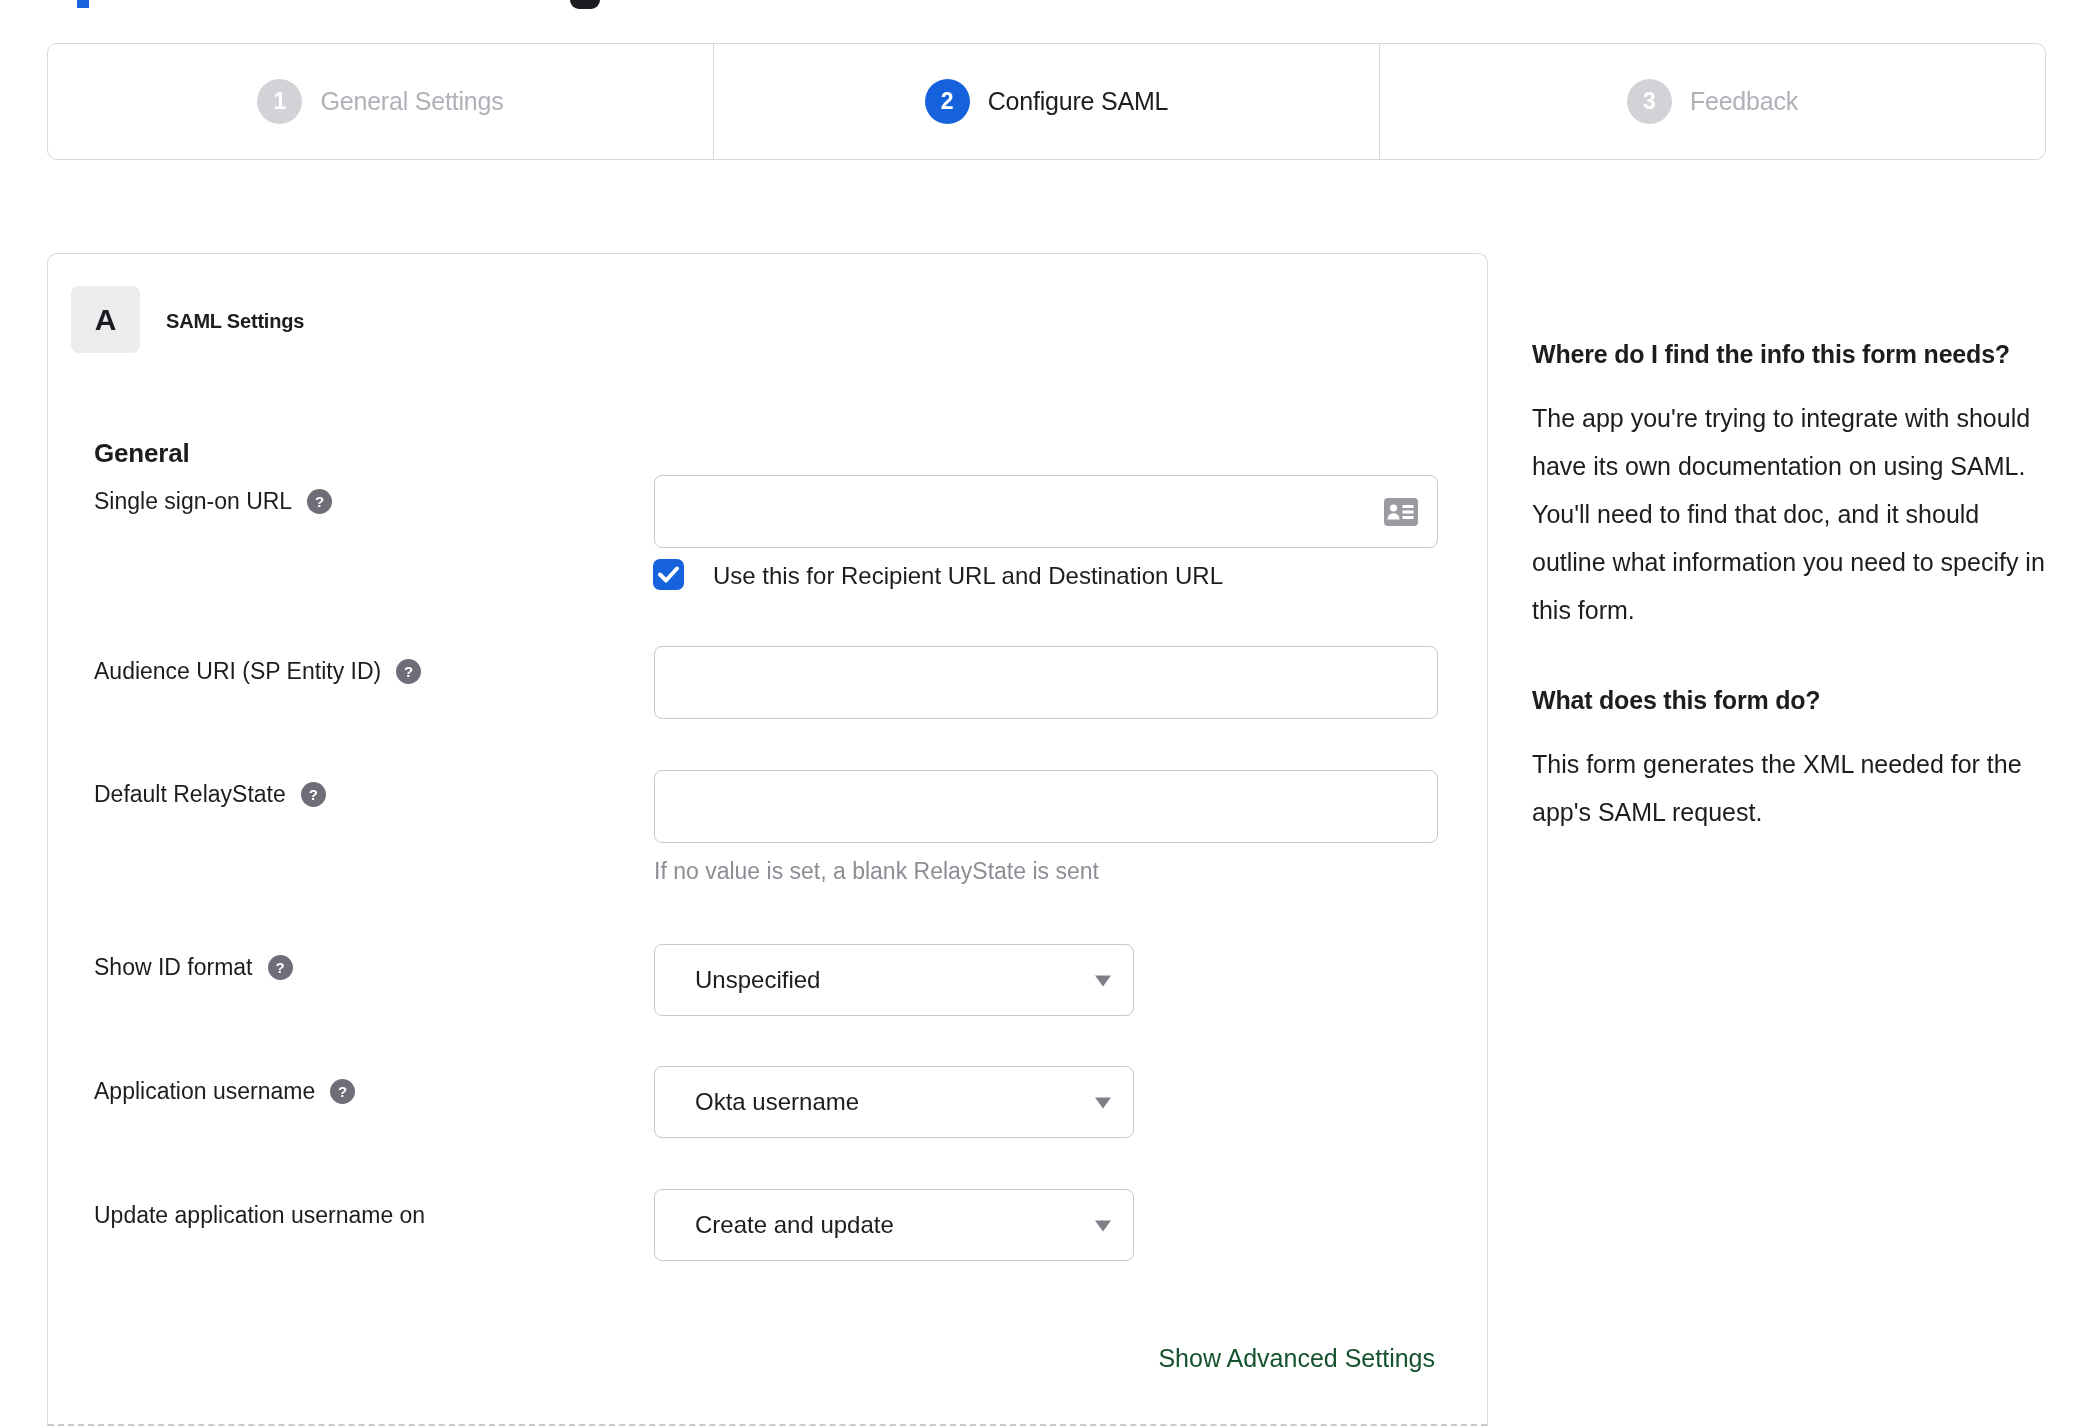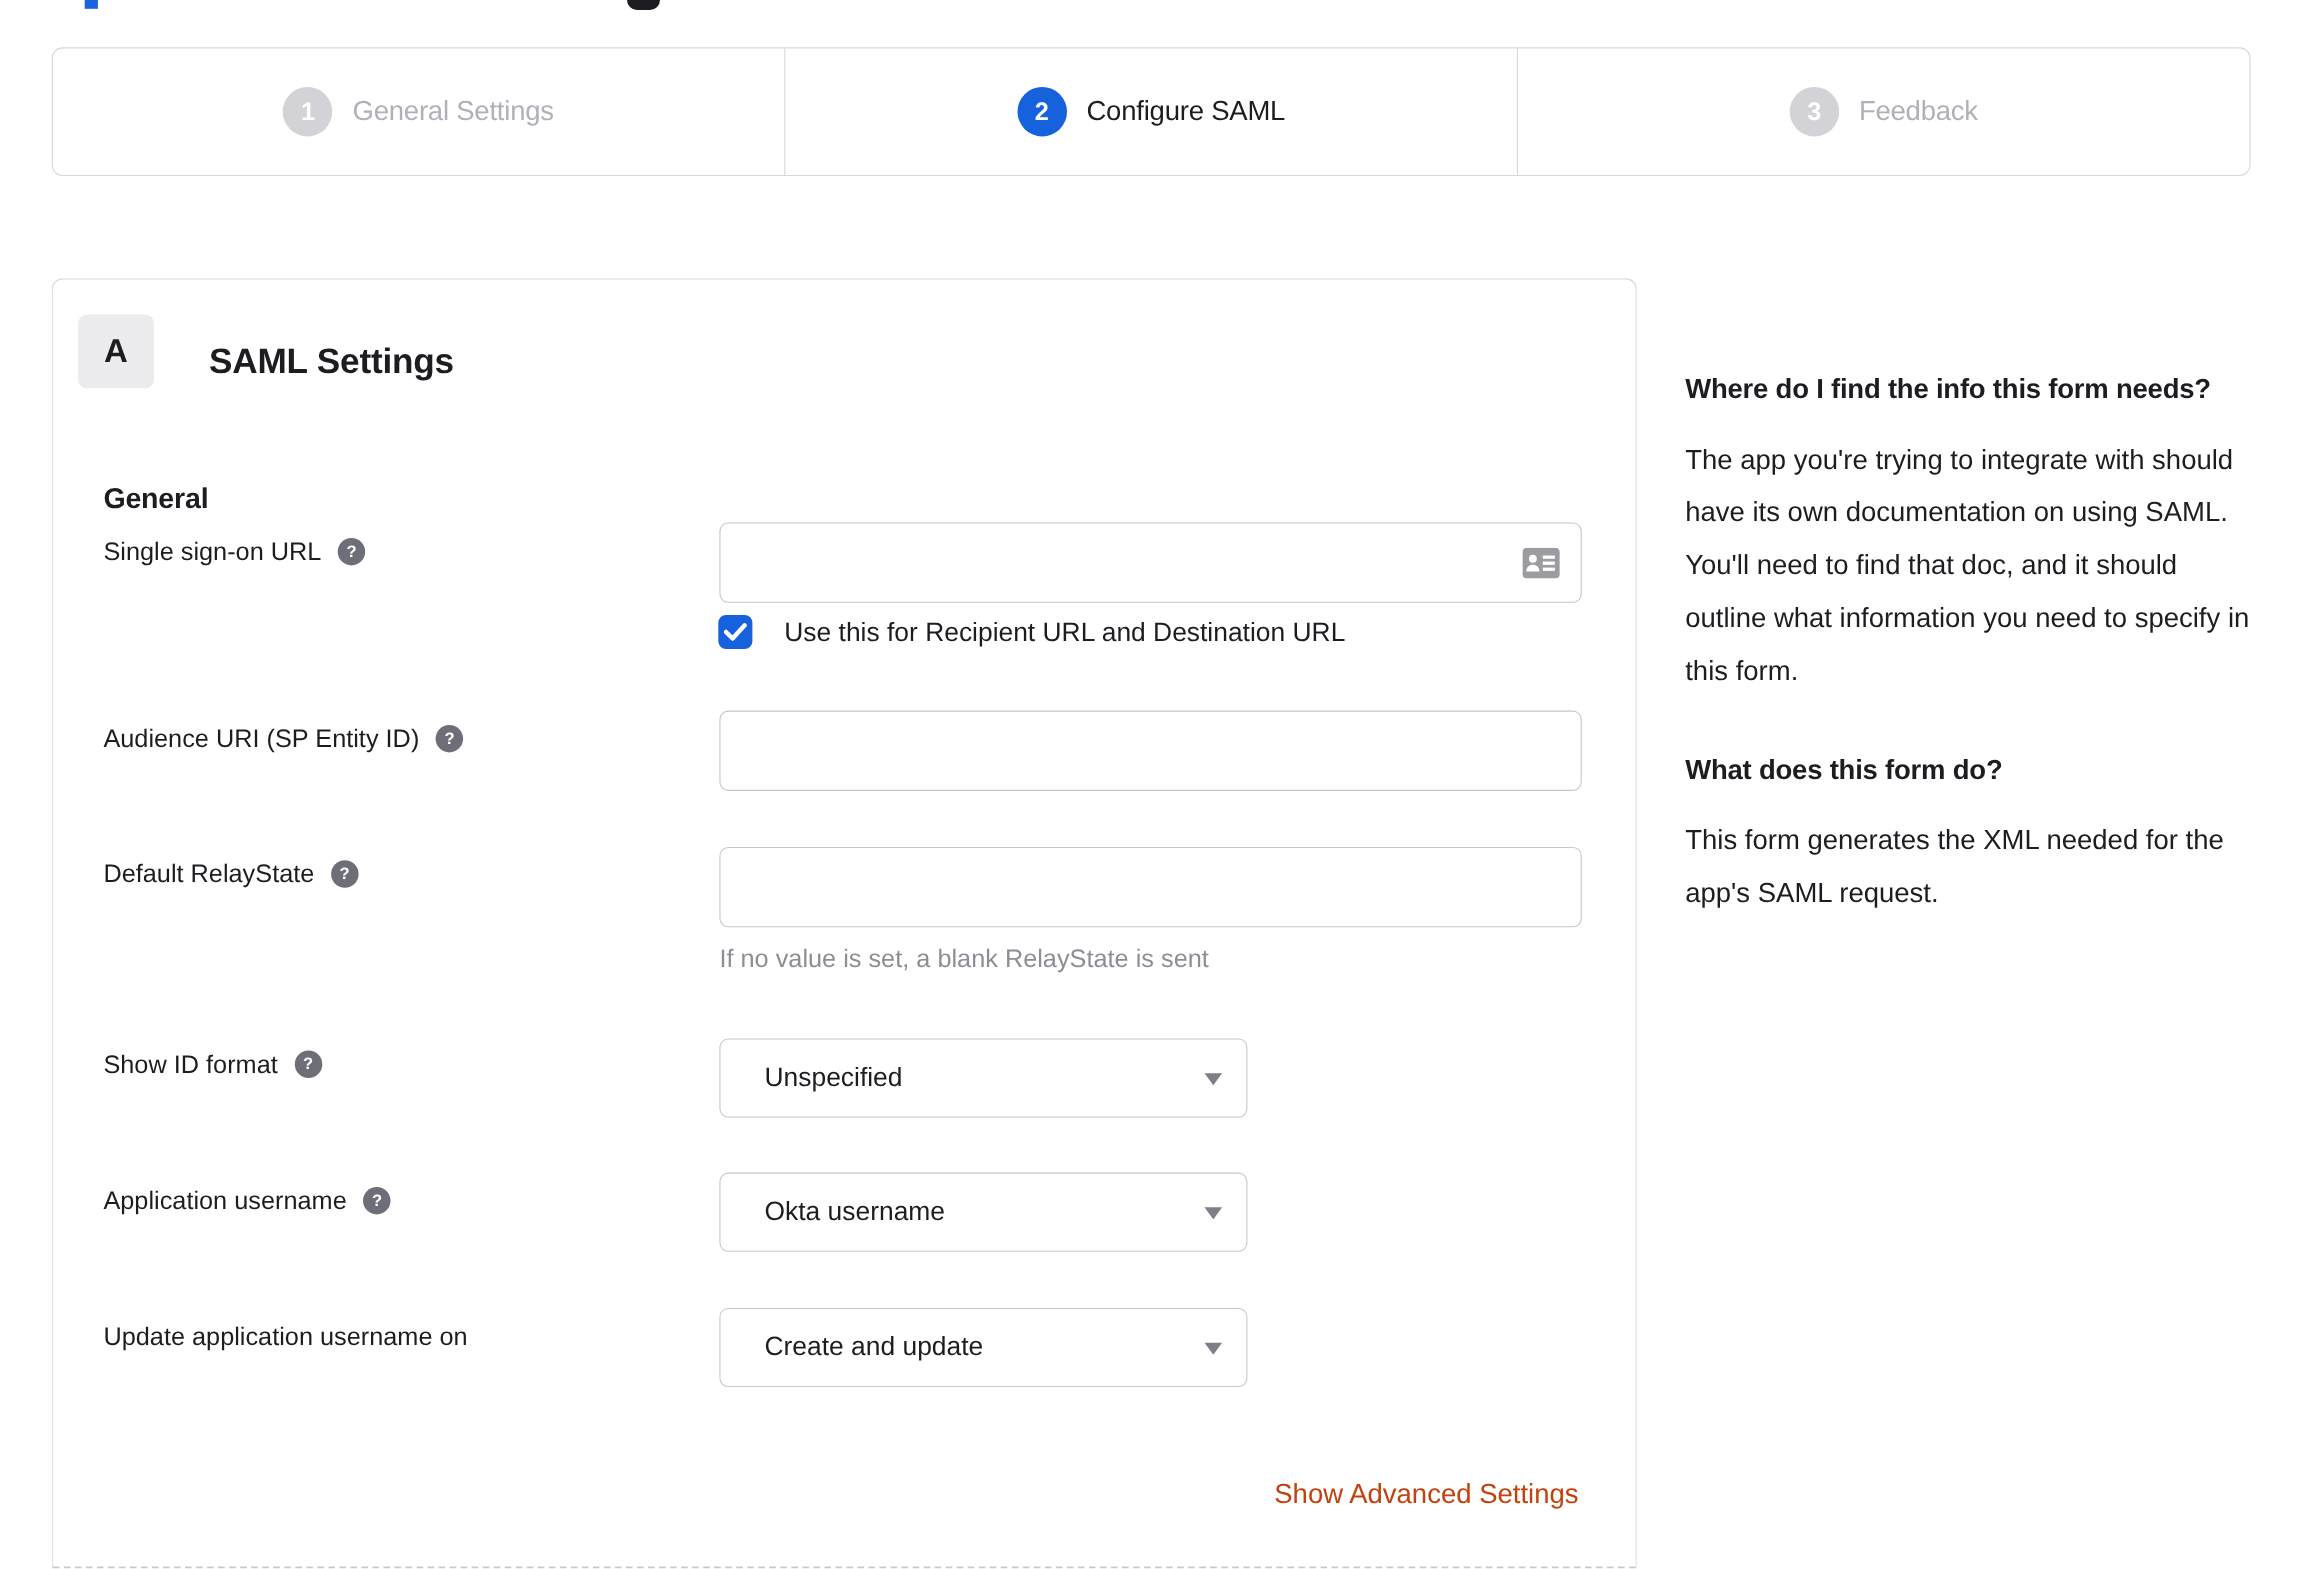--- a/index.html
+++ b/index.html
@@ -57,21 +57,21 @@
     border-top: 2px dashed #c9c9ce;
   }
   .section-badge {
     position: absolute; left: 23px; top: 32px; width: 69px; height: 67px;
     background: #ececee; border-radius: 8px;
     display: flex; align-items: center; justify-content: center;
     font-size: 30px; font-weight: 600; color: #1d1d21;
   }
   .panel-title {
     position: absolute; left: 118px; top: 56px;
-    font-size: 32px; font-weight: bold; letter-spacing: -0.2px; margin-left: 24px;
+    font-size: 20px; font-weight: bold; letter-spacing: -0.2px;
   }
   .subsection-title {
     position: absolute; left: 46px; top: 184px;
     font-size: 26px; font-weight: bold; letter-spacing: -0.2px;
   }
 
   .field-label {
     position: absolute; left: 46px; height: 28px;
     display: flex; align-items: center; gap: 15px;
     font-size: 23px; color: #1d1d21; white-space: nowrap;
@@ -122,21 +122,21 @@
   }
   .select-caret {
     position: absolute; right: 22px; top: 50%; transform: translateY(-40%);
     width: 0; height: 0;
     border-left: 8px solid transparent; border-right: 8px solid transparent;
     border-top: 11px solid #7f7f88;
   }
 
   .advanced-link {
     position: absolute; right: 52px; top: 1090px;
-    font-size: 25px; font-weight: 500; color: #c2410c;
+    font-size: 25px; font-weight: 500; color: #14532d;
     text-decoration: none; cursor: pointer; white-space: nowrap;
   }
 
   
   .help-sidebar {
     position: absolute; left: 1532px; top: 330px; width: 514px;
   }
   .help-heading {
     font-size: 25px; font-weight: bold; line-height: 48px;
     color: #1d1d21; letter-spacing: -0.2px;

